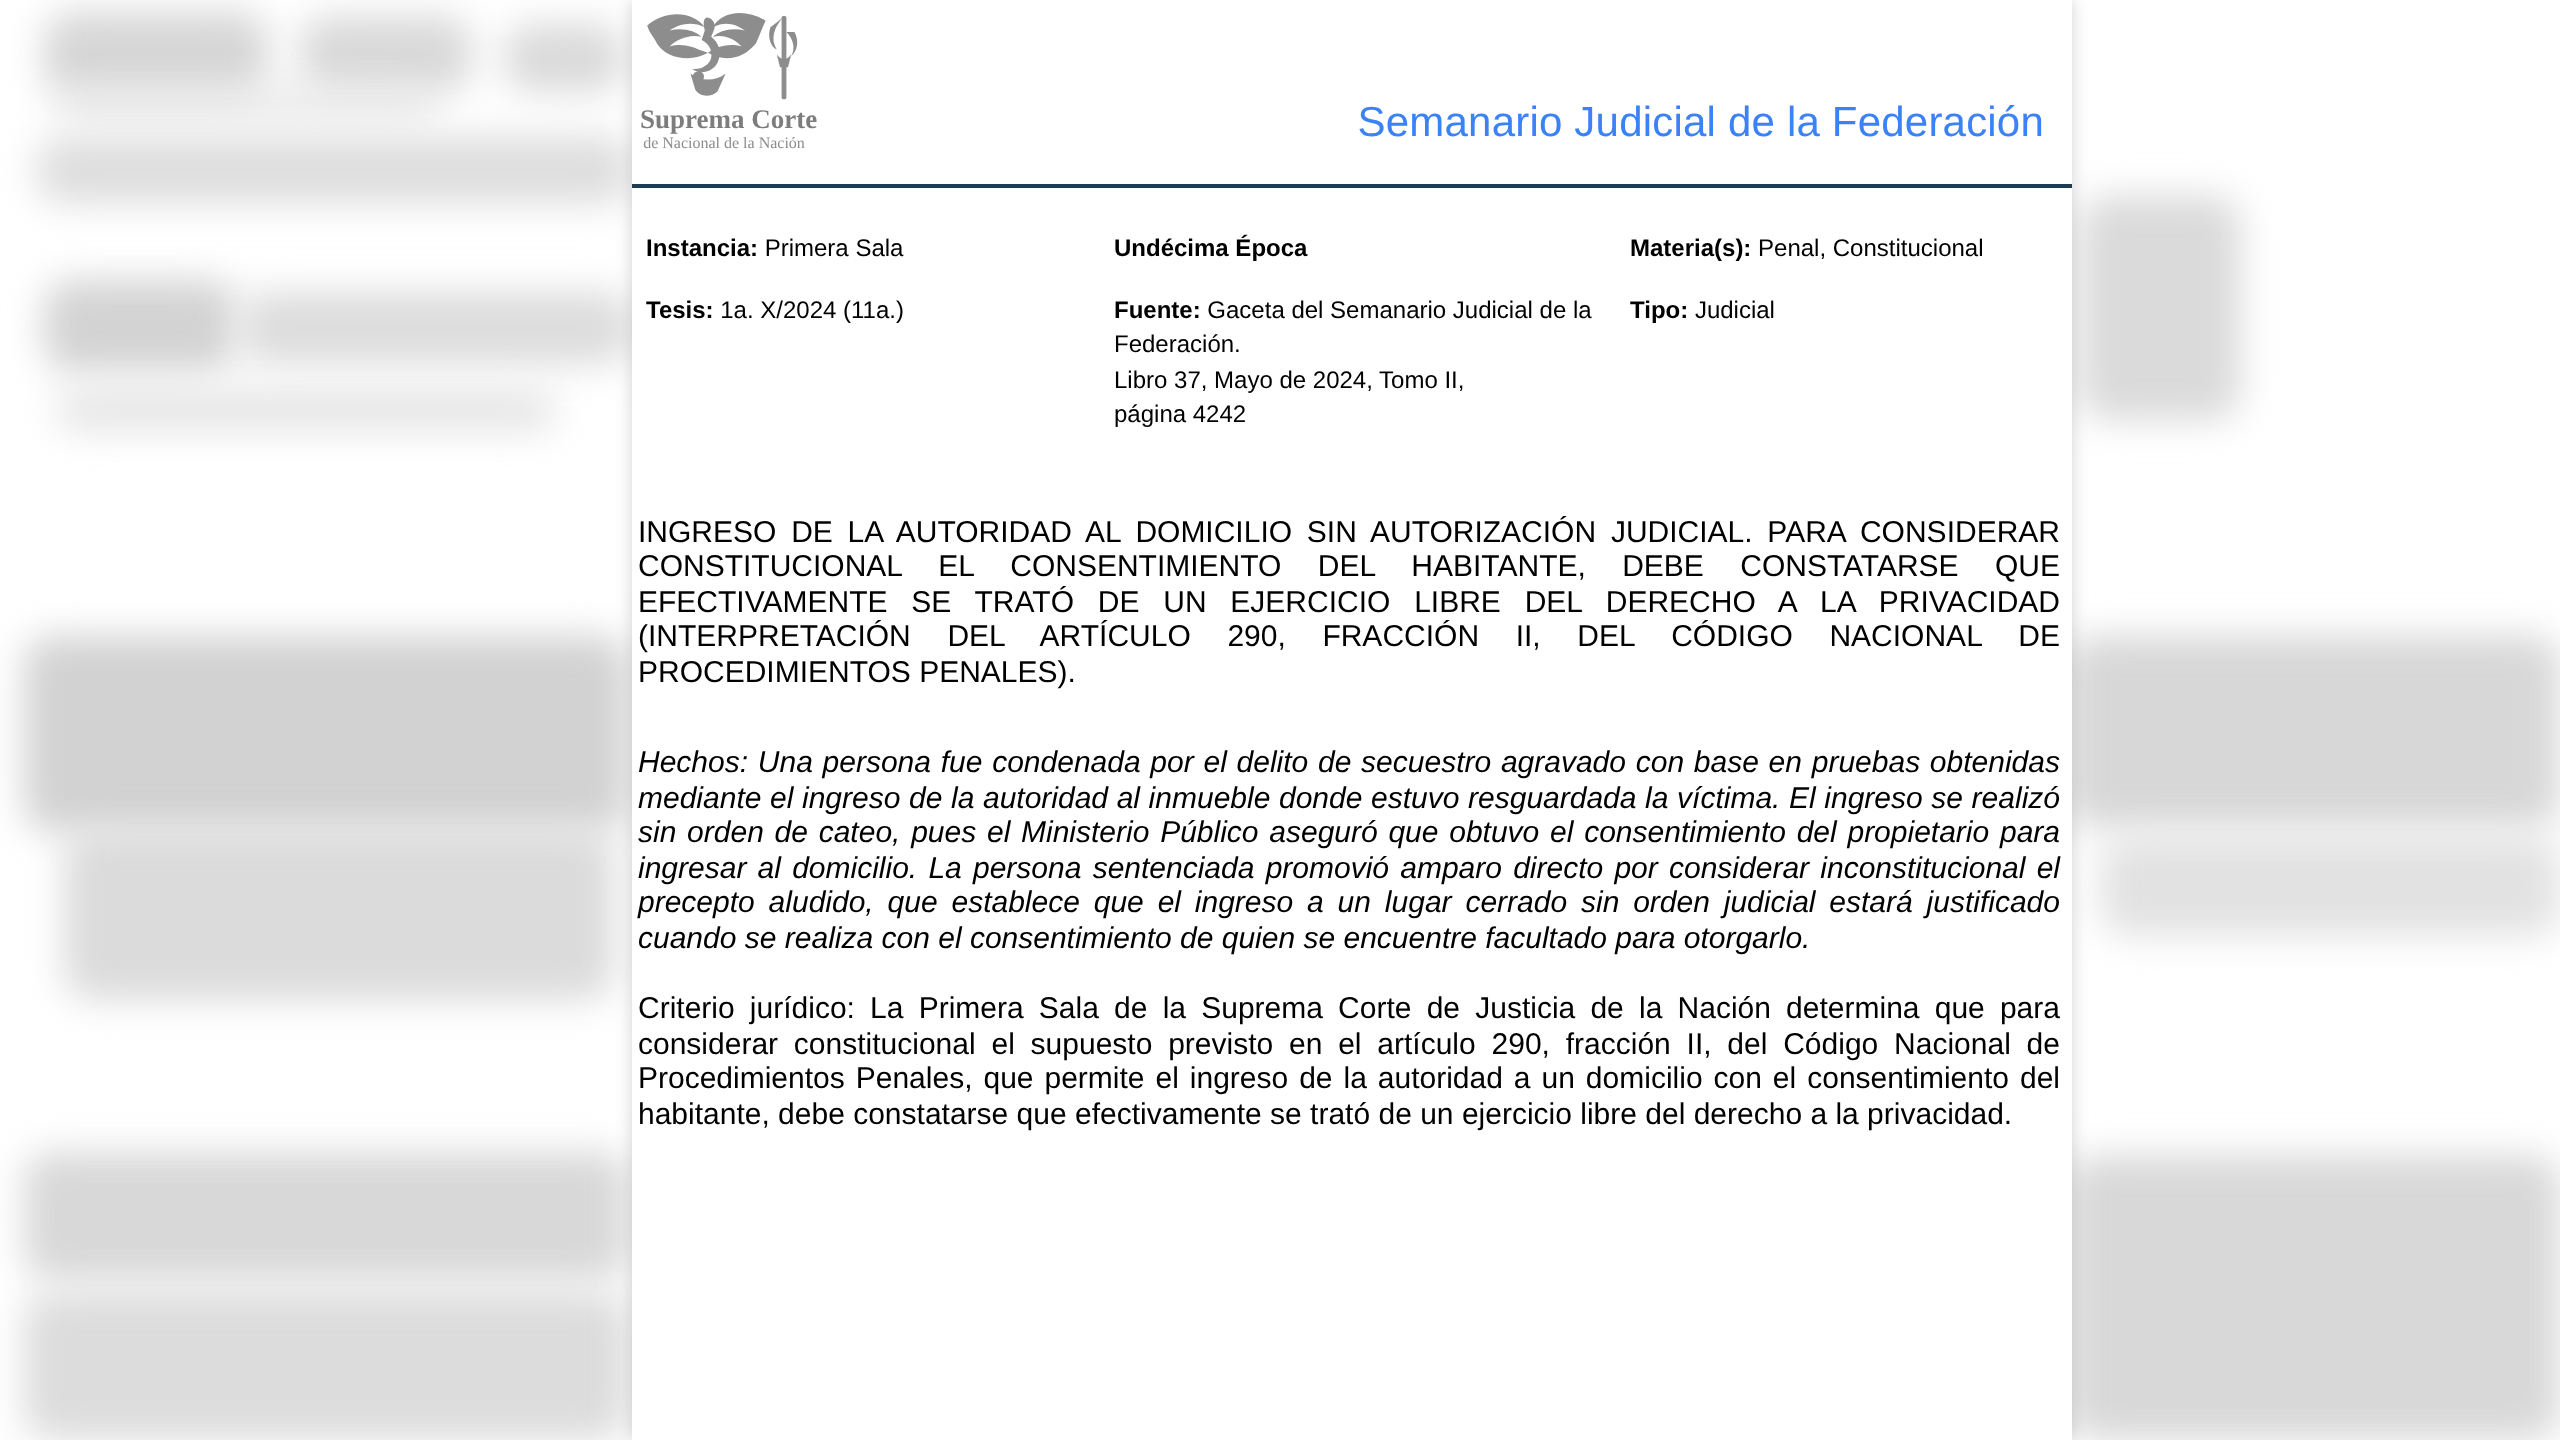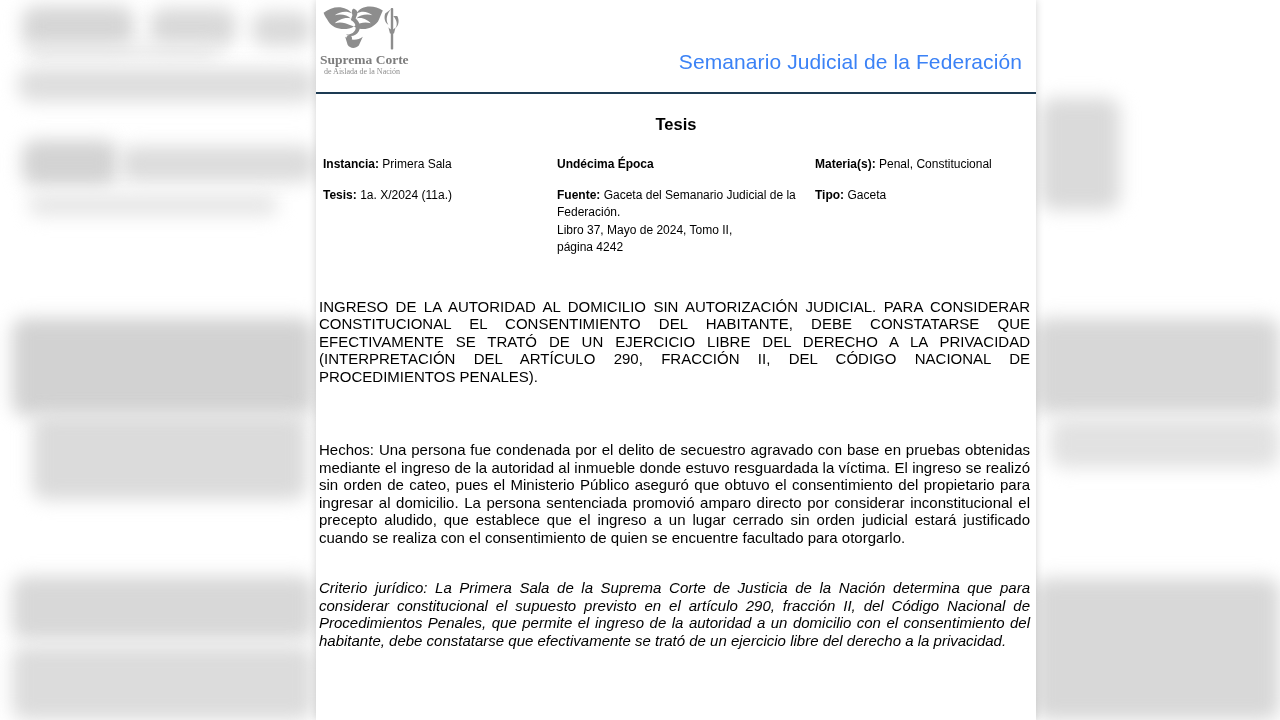--- a/index.html
+++ b/index.html
@@ -66,22 +66,22 @@
   .meta-table td { vertical-align: top; padding: 0 8px 0 0; }
   .meta-table tr.row-1 td { padding-bottom: 13px; }
   .col-1 { width: 234px; } .col-2 { width: 258px; } .col-3 { width: auto; }
   .prewrap { white-space: pre-line; }
 
   .body-par {
     margin: 0 6px 0 3px; font-size: 15px; line-height: 17.5px;
     text-align: justify; color: #000;
   }
   .rubro   { margin-top: 41px; }
-  .hechos  { margin-top: 56px; }
-  .criterio{ margin-top: 33px; font-style: italic; }
+  .hechos  { margin-top: 28px; font-style: italic; }
+  .criterio{ margin-top: 18px; }
 
   b { font-weight: bold; }
 </style>
 </head>
 <body>
 
 <div class="blob b-a1"></div>
 <div class="blob b-a2"></div>
 <div class="blob b-a3"></div>
 <div class="blob b-a4"></div>
@@ -111,42 +111,41 @@
             <path d="M29,42 C35,47 45,47 51,42 L46,53 C42,57 35,57 32,52 Z"></path>
             <circle cx="34" cy="44" r="3.5"></circle>
             <rect x="86" y="6" width="3" height="52" rx="1"></rect>
             <path d="M87,7 C81,13 79,21 83,27 C79,25 77,19 79,13 Z"></path>
             <path d="M89,16 C93,20 95,26 92,31 C96,28 97,21 94,16 Z"></path>
             <path d="M83,30 C86,34 89,34 92,30 L90,38 L85,38 Z"></path>
           </g>
         </svg>
       </span>
       <div class="logo-line1">Suprema Corte</div>
-      <div class="logo-line2">de Aislada de la Nación</div>
+      <div class="logo-line2">de Nacional de la Nación</div>
     </div>
     <div class="masthead-title">Semanario Judicial de la Federación</div>
   </div>
   <div class="header-rule"></div>
 
-  <div class="section-title">Tesis</div>
 
 
   <table class="meta-table">
     <tbody>
         <tr class="row-1">
       <td class="col-1"><b>Instancia:</b><span> Primera Sala</span></td>
       <td class="col-2"><b>Undécima Época</b></td>
       <td class="col-3"><b>Materia(s):</b><span> Penal, Constitucional</span></td>
     </tr>
     <tr class="row-2">
       <td class="col-1"><b>Tesis:</b><span> 1a. X/2024 (11a.)</span></td>
       <td class="col-2"><b>Fuente:</b><span class="prewrap"> Gaceta del Semanario Judicial de la Federación.
 Libro 37, Mayo de 2024, Tomo II,
 página 4242</span></td>
-      <td class="col-3"><b>Tipo:</b><span> Gaceta</span></td>
+      <td class="col-3"><b>Tipo:</b><span> Judicial</span></td>
     </tr>
   </tbody>
     </table>
 
   <p class="body-par rubro">INGRESO DE LA AUTORIDAD AL DOMICILIO SIN AUTORIZACIÓN JUDICIAL. PARA CONSIDERAR CONSTITUCIONAL EL CONSENTIMIENTO DEL HABITANTE, DEBE CONSTATARSE QUE EFECTIVAMENTE SE TRATÓ DE UN EJERCICIO LIBRE DEL DERECHO A LA PRIVACIDAD (INTERPRETACIÓN DEL ARTÍCULO 290, FRACCIÓN II, DEL CÓDIGO NACIONAL DE PROCEDIMIENTOS PENALES).</p>
   <p class="body-par hechos">Hechos: Una persona fue condenada por el delito de secuestro agravado con base en pruebas obtenidas mediante el ingreso de la autoridad al inmueble donde estuvo resguardada la víctima. El ingreso se realizó sin orden de cateo, pues el Ministerio Público aseguró que obtuvo el consentimiento del propietario para ingresar al domicilio. La persona sentenciada promovió amparo directo por considerar inconstitucional el precepto aludido, que establece que el ingreso a un lugar cerrado sin orden judicial estará justificado cuando se realiza con el consentimiento de quien se encuentre facultado para otorgarlo.</p>
   <p class="body-par criterio">Criterio jurídico: La Primera Sala de la Suprema Corte de Justicia de la Nación determina que para considerar constitucional el supuesto previsto en el artículo 290, fracción II, del Código Nacional de Procedimientos Penales, que permite el ingreso de la autoridad a un domicilio con el consentimiento del habitante, debe constatarse que efectivamente se trató de un ejercicio libre del derecho a la privacidad.</p>
 
 </div>
 

